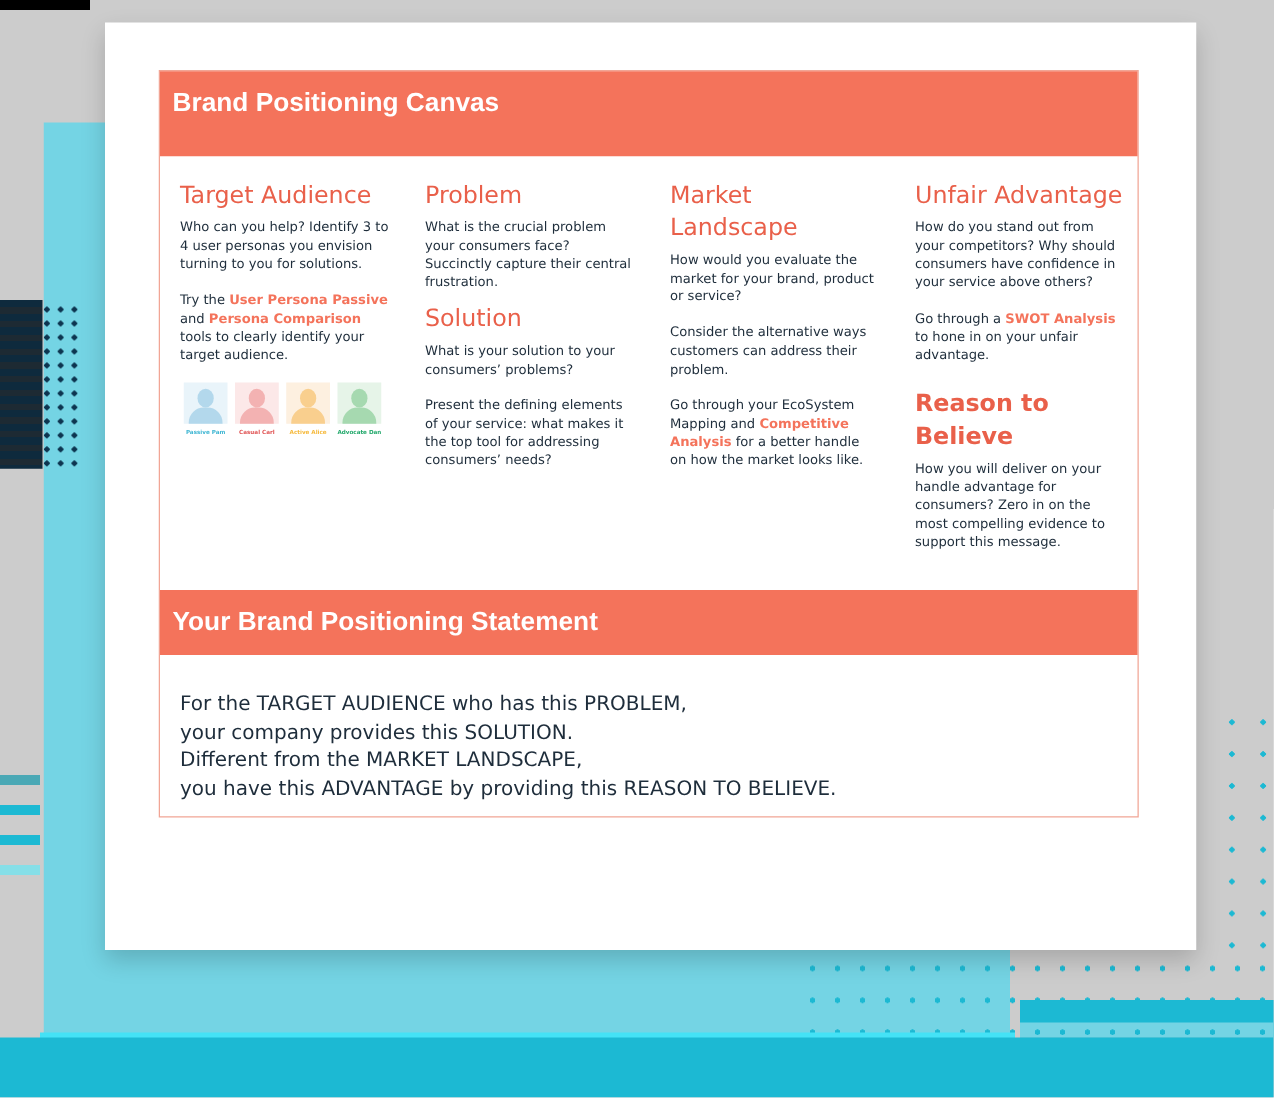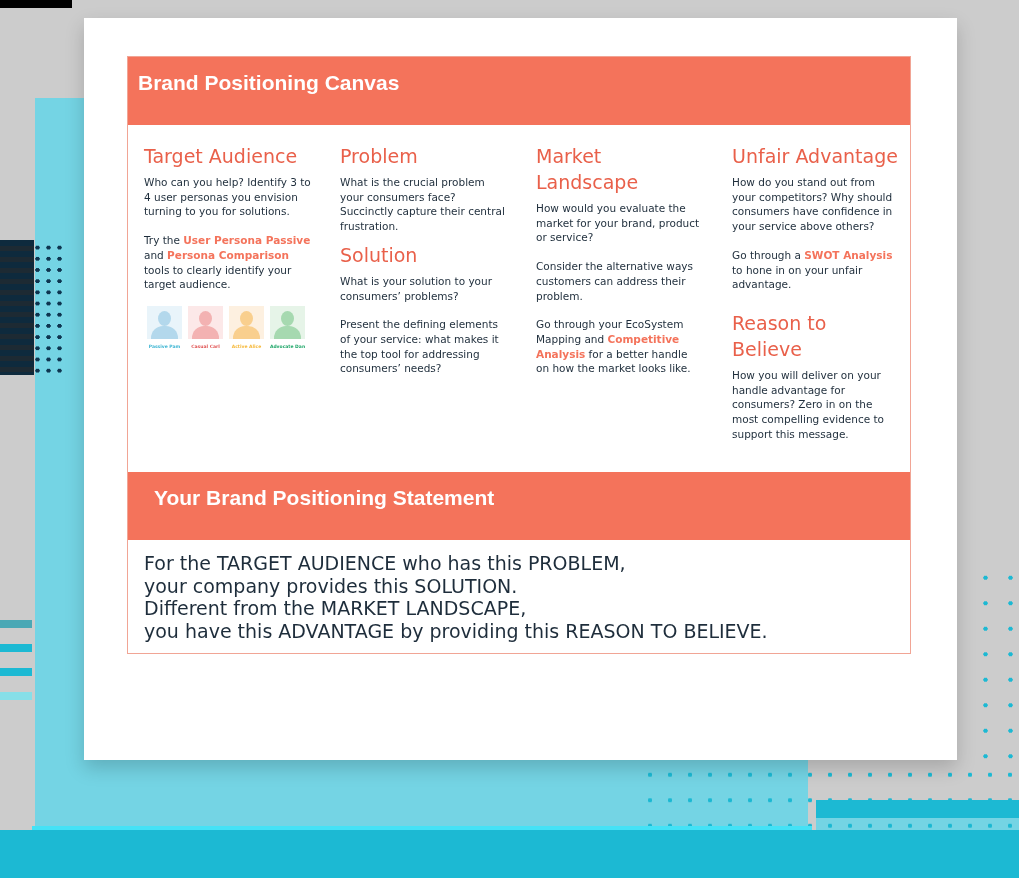--- a/index.html
+++ b/index.html
@@ -37,39 +37,39 @@
   }
   .canvas {
     position:absolute; left:43px; top:38px; width:784px; height:598px;
     border:1px solid #f1a595; box-sizing:border-box;
   }
   .band {
     background:#f4735b; color:#fff; font-weight:bold;
     font-family:"Liberation Sans", sans-serif;
   }
   .band-top { height:68px; padding:14px 0 0 10px; font-size:21px; box-sizing:border-box; }
-  .band-mid { position:absolute; left:0; top:415px; width:100%; height:68px;
-    padding:14px 0 0 26px; box-sizing:border-box; font-size:21px; }
+  .band-mid { position:absolute; left:0; top:415px; width:100%; height:52px;
+    padding:14px 0 0 10px; box-sizing:border-box; font-size:21px; }
   .cols { position:absolute; left:0; top:68px; width:100%; height:347px; }
   .col { position:absolute; top:18px; width:170px; }
   .col h3 {
     margin:0 0 6px 0; color:#e9604a; font-weight:normal; font-size:19px; line-height:26px;
     font-family:"DejaVu Sans", sans-serif;
   }
   .col p { margin:0 0 14px 0; color:#1e2d3b; font-size:10.5px; line-height:14.7px; }
   .link { color:#f4735b; font-weight:bold; }
   .personas { display:flex; gap:6px; margin-top:10px; margin-left:3px; }
   .persona { width:35px; text-align:center; }
   .avatar { width:35px; height:33px; position:relative; overflow:hidden; }
   .avatar .head { position:absolute; left:11px; top:5px; width:13px; height:15px; border-radius:50%; }
   .avatar .body { position:absolute; left:4px; top:20px; width:27px; height:16px; border-radius:12px 12px 0 0; }
   .pname { font-size:4.5px; font-weight:bold; margin-top:5px; white-space:nowrap; margin-left:-4px; margin-right:-4px; }
   .statement {
     position:absolute; left:16px; top:495px; color:#1e2d3b;
-    font-size:19px; line-height:22.5px;
+    font-size:16px; line-height:22.5px;
   }
 </style>
 </head>
 <body>
 
 <div class="deco black-top"></div>
 <div class="deco cyan-panel"></div>
 <div class="deco dark-stripes"></div>
 <div class="deco dark-dots"></div>
 <div class="deco left-bars">
@@ -139,21 +139,21 @@
         <h3 style="width:110px;">Market Landscape</h3>
         <p>How would you evaluate the market for your brand, product or service?</p>
         <p>Consider the alternative ways customers can address their problem.</p>
         <p><span>Go through your EcoSystem Mapping and </span><span class="link">Competitive Analysis</span><span> for a better handle on how the market looks like.</span></p>
       </div>
 
       <div class="col" style="left:604px; width:168px;">
         <h3>Unfair Advantage</h3>
         <p>How do you stand out from your competitors? Why should consumers have confidence in your service above others?</p>
         <p style="margin-bottom:18px;"><span>Go through a </span><span class="link">SWOT Analysis</span><span> to hone in on your unfair advantage.</span></p>
-        <h3 style="width:110px;">Reason to Believe</h3>
+        <h3 style="width:110px;font-weight:bold;">Reason to Believe</h3>
         <p>How you will deliver on your handle advantage for consumers? Zero in on the most compelling evidence to support this message.</p>
       </div>
     </div>
 
     <div class="band band-mid">Your Brand Positioning Statement</div>
 
     <div class="statement">
       <div>For the TARGET AUDIENCE who has this PROBLEM,</div>
       <div>your company provides this SOLUTION.</div>
       <div>Different from the MARKET LANDSCAPE,</div>

